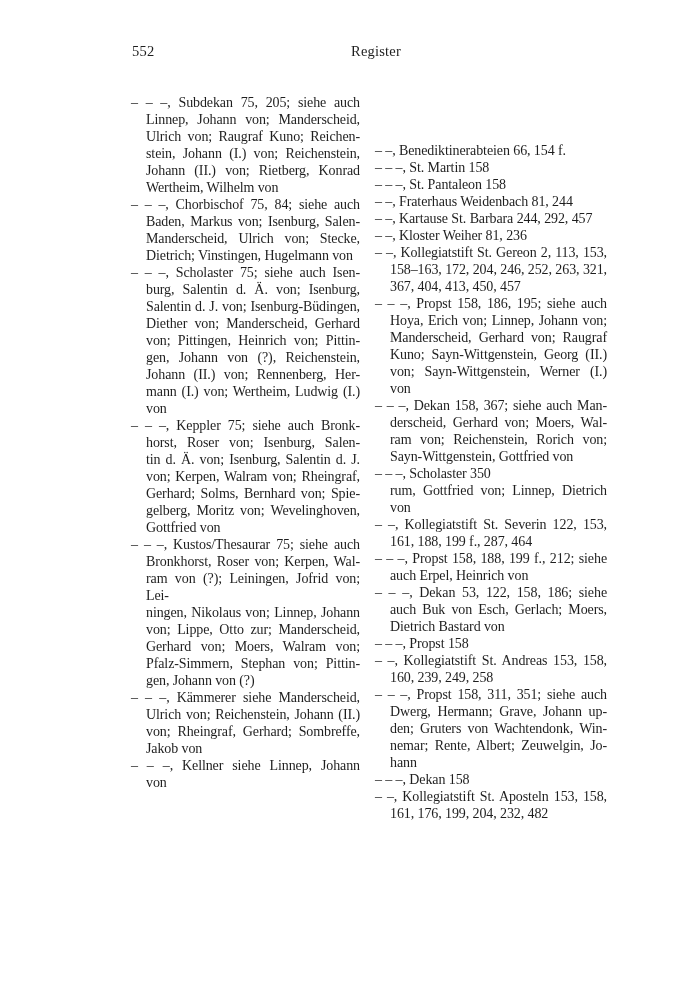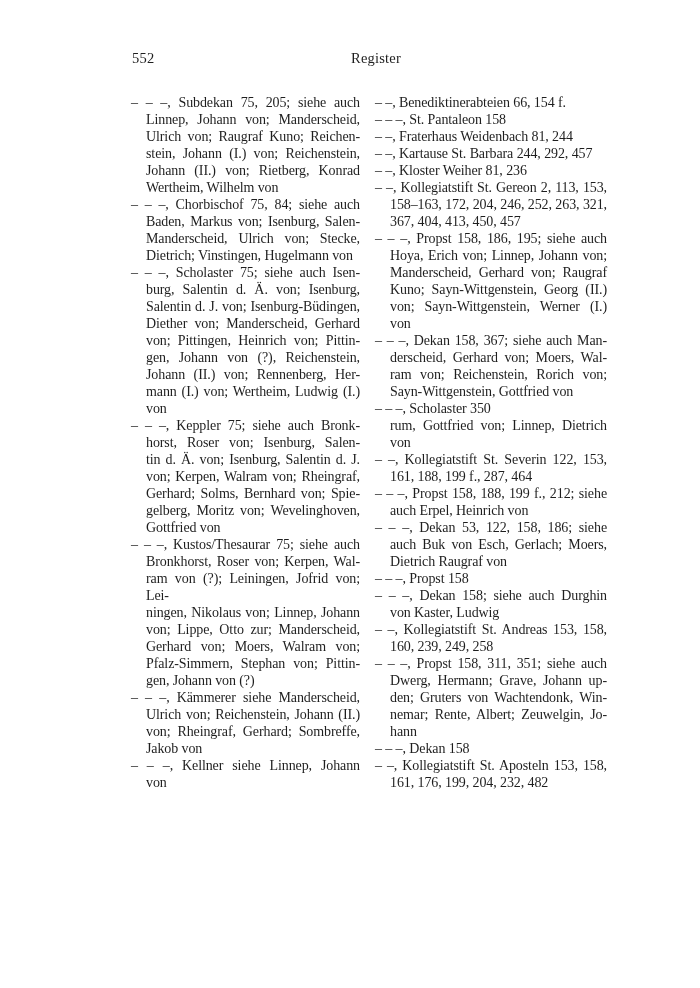--- a/index.html
+++ b/index.html
@@ -12,21 +12,21 @@
     color: #1e1e1e;
     overflow: hidden;
   }
   .page {
     position: absolute;
     inset: 0;
     background: #ffffff;
   }
   .page-header {
     position: absolute;
-    top: 50px;
+    top: 43px;
     left: 0;
     width: 700px;
     height: 20px;
     font-size: 14.5px;
     letter-spacing: 0.2px;
   }
   .page-number {
     position: absolute;
     left: 132px;
     top: 0;
@@ -38,21 +38,21 @@
     transform: translateX(-50%);
   }
   .col {
     position: absolute;
     top: 94px;
     font-size: 14px;
     line-height: 17px;
     letter-spacing: -0.1px;
   }
   #left-column  { left: 131px; width: 229px; }
-  #right-column { left: 375px; width: 232px; }
+  #right-column { left: 375px; width: 232px; margin-top: 48px; }
   .entry { margin: 0; }
   .line {
     white-space: normal;
     text-align: left;
   }
   .line.cont { padding-left: 15px; }
   .line.just {
     text-align: justify;
     text-align-last: justify;
     -moz-text-align-last: justify;
@@ -123,20 +123,23 @@
         <div class="line just">– – –, Kellner siehe Linnep, Johann</div>
         <div class="line cont">von</div>
       </div>
     </div>
 
   <div id="right-column" class="col">
       <div class="entry">
         <div class="line">– –, Benediktinerabteien 66, 154 f.</div>
       </div>
       <div class="entry">
+        <div class="line">– – –, St. Martin 158</div>
+      </div>
+      <div class="entry">
         <div class="line">– – –, St. Pantaleon 158</div>
       </div>
       <div class="entry">
         <div class="line">– –, Fraterhaus Weidenbach 81, 244</div>
       </div>
       <div class="entry">
         <div class="line">– –, Kartause St. Barbara 244, 292, 457</div>
       </div>
       <div class="entry">
         <div class="line">– –, Kloster Weiher 81, 236</div>
@@ -171,28 +174,24 @@
         <div class="line just">– –, Kollegiatstift St. Severin 122, 153,</div>
         <div class="line cont">161, 188, 199 f., 287, 464</div>
       </div>
       <div class="entry">
         <div class="line just">– – –, Propst 158, 188, 199 f., 212; siehe</div>
         <div class="line cont">auch Erpel, Heinrich von</div>
       </div>
       <div class="entry">
         <div class="line just">– – –, Dekan 53, 122, 158, 186; siehe</div>
         <div class="line cont just">auch Buk von Esch, Gerlach; Moers,</div>
-        <div class="line cont">Dietrich Raugraf von</div>
+        <div class="line cont">Dietrich Bastard von</div>
       </div>
       <div class="entry">
         <div class="line">– – –, Propst 158</div>
-      </div>
-      <div class="entry">
-        <div class="line just">– – –, Dekan 158; siehe auch Durghin</div>
-        <div class="line cont">von Kaster, Ludwig</div>
       </div>
       <div class="entry">
         <div class="line just">– –, Kollegiatstift St. Andreas 153, 158,</div>
         <div class="line cont">160, 239, 249, 258</div>
       </div>
       <div class="entry">
         <div class="line just">– – –, Propst 158, 311, 351; siehe auch</div>
         <div class="line cont just">Dwerg, Hermann; Grave, Johann up-</div>
         <div class="line cont just">den; Gruters von Wachtendonk, Win-</div>
         <div class="line cont just">nemar; Rente, Albert; Zeuwelgin, Jo-</div>

